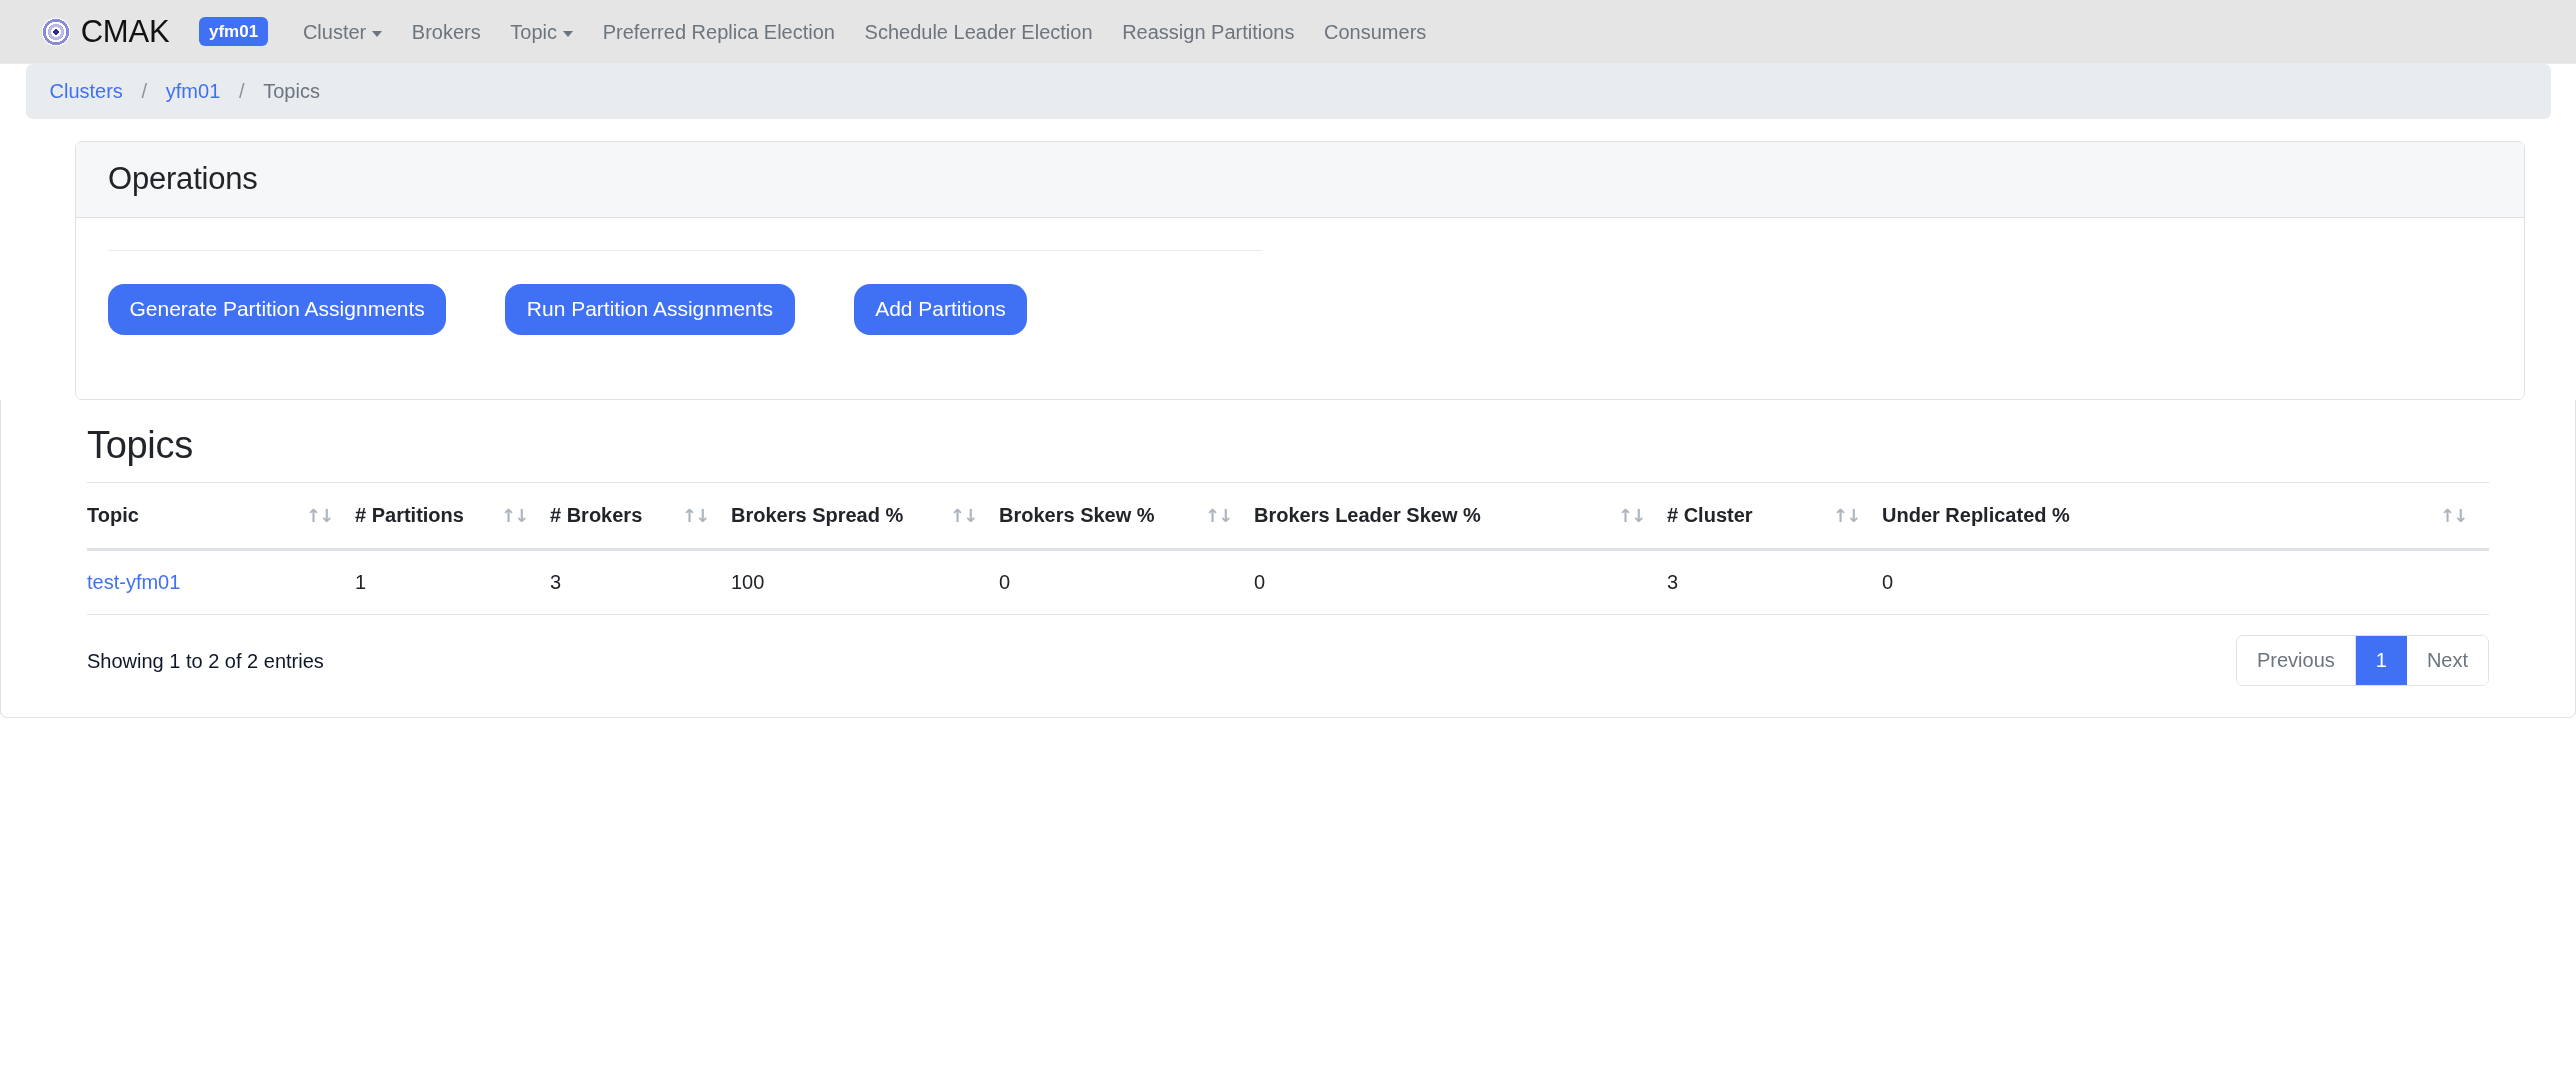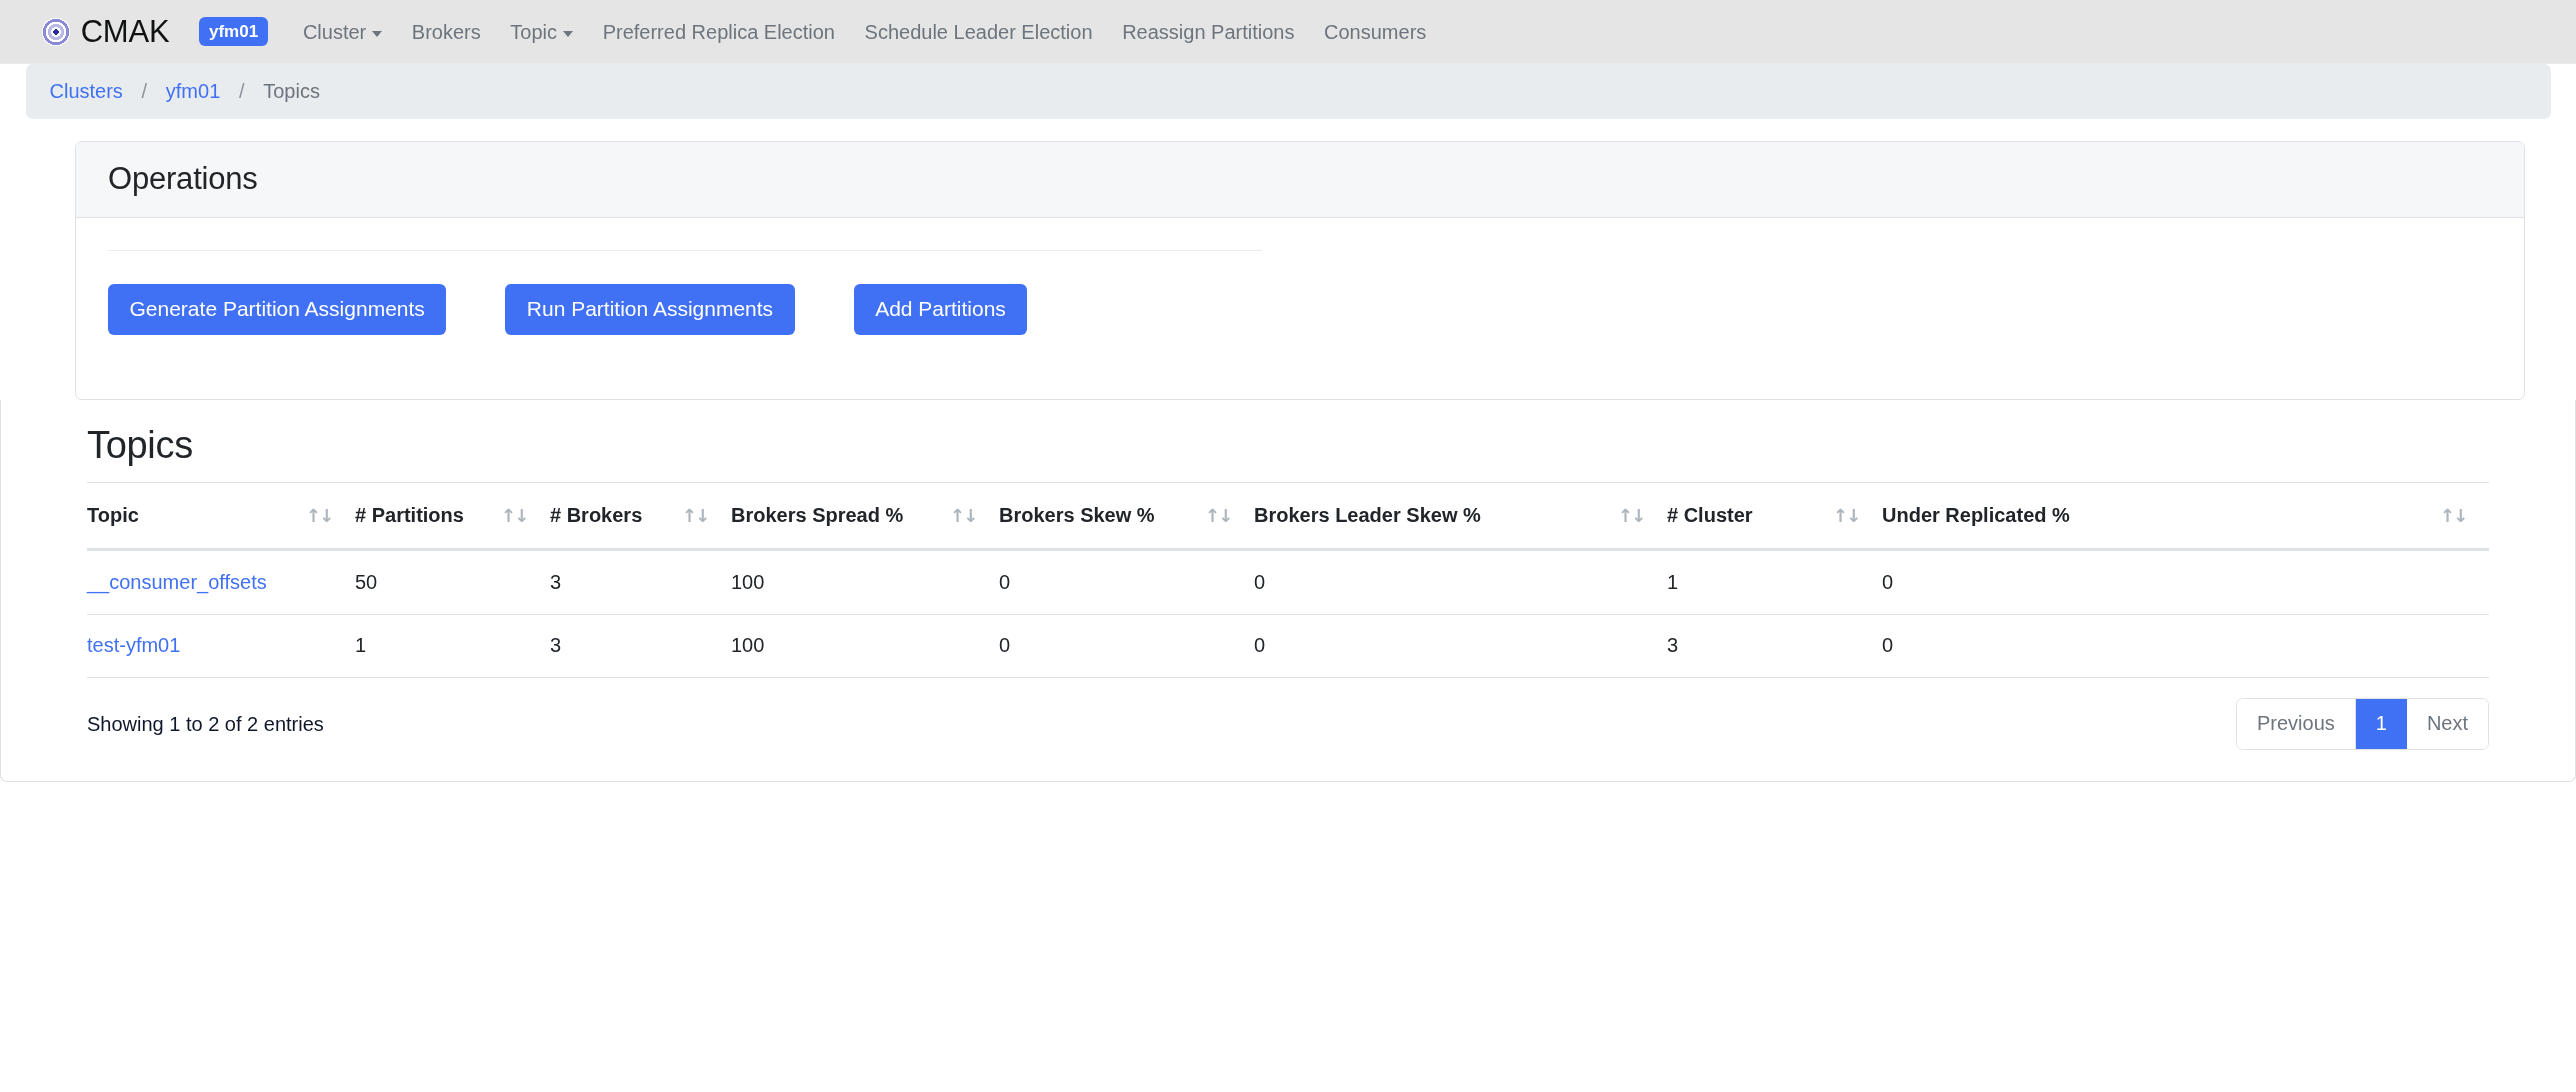--- a/index.html
+++ b/index.html
@@ -149,21 +149,21 @@
   .ops-buttons {
     display: flex;
     align-items: center;
     gap: 59px;
     padding: 33px 0 64px 0;
   }
   .btn-primary {
     background: #4070f4;
     color: #ffffff;
     border: none;
-    border-radius: 6px;
+    border-radius: 16px;
     font-size: 21px;
     font-family: "Liberation Sans", sans-serif;
     padding: 14px 21.5px 15.4px;
     cursor: pointer;
     line-height: 1;
     white-space: nowrap;
   }
 
   
   .topics-card {
@@ -464,32 +464,20 @@
             <div class="th-inner">
               <span>Under Replicated %</span>
               <span class="sort-icon">↑↓</span>
             </div>
           </th>
         </tr>
       </thead>
       <tbody>
         <tr>
           <td>
-            <a class="topic-link" href="#">__consumer_offsets</a>
-          </td>
-          <td>50</td>
-          <td>3</td>
-          <td>100</td>
-          <td>0</td>
-          <td>0</td>
-          <td>1</td>
-          <td>0</td>
-        </tr>
-        <tr>
-          <td>
             <a class="topic-link" href="#">test-yfm01</a>
           </td>
           <td>1</td>
           <td>3</td>
           <td>100</td>
           <td>0</td>
           <td>0</td>
           <td>3</td>
           <td>0</td>
         </tr>

